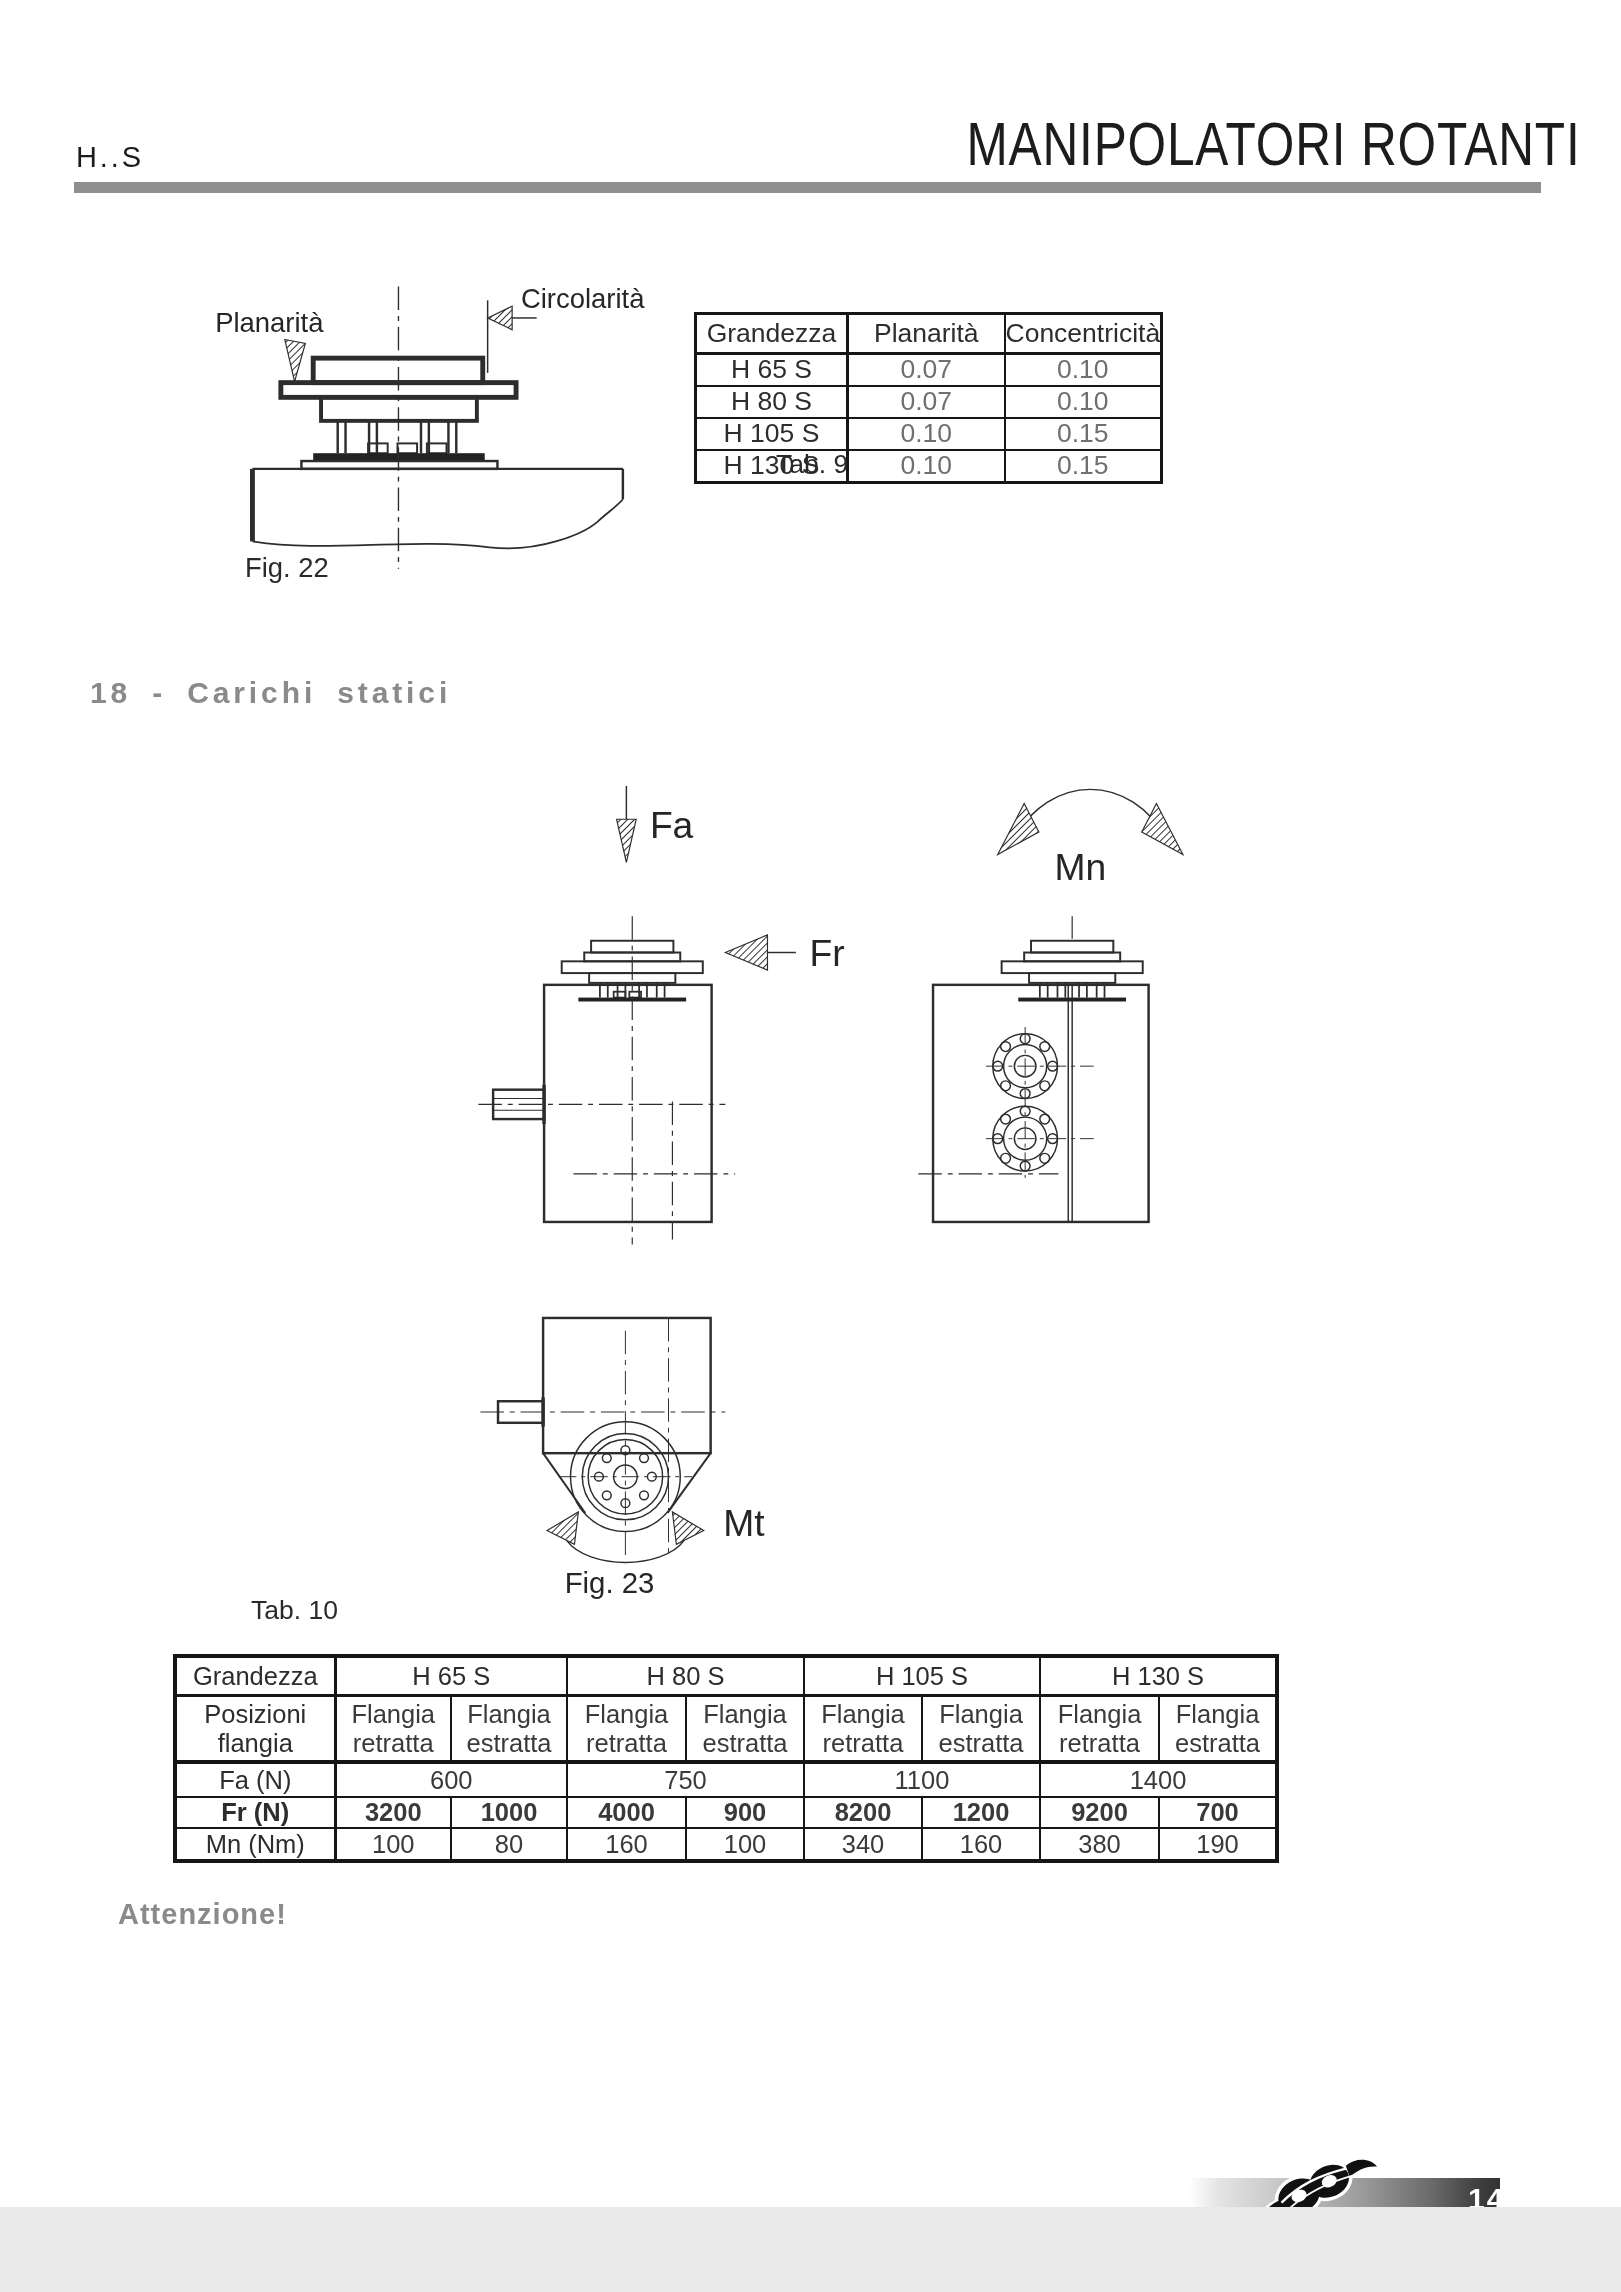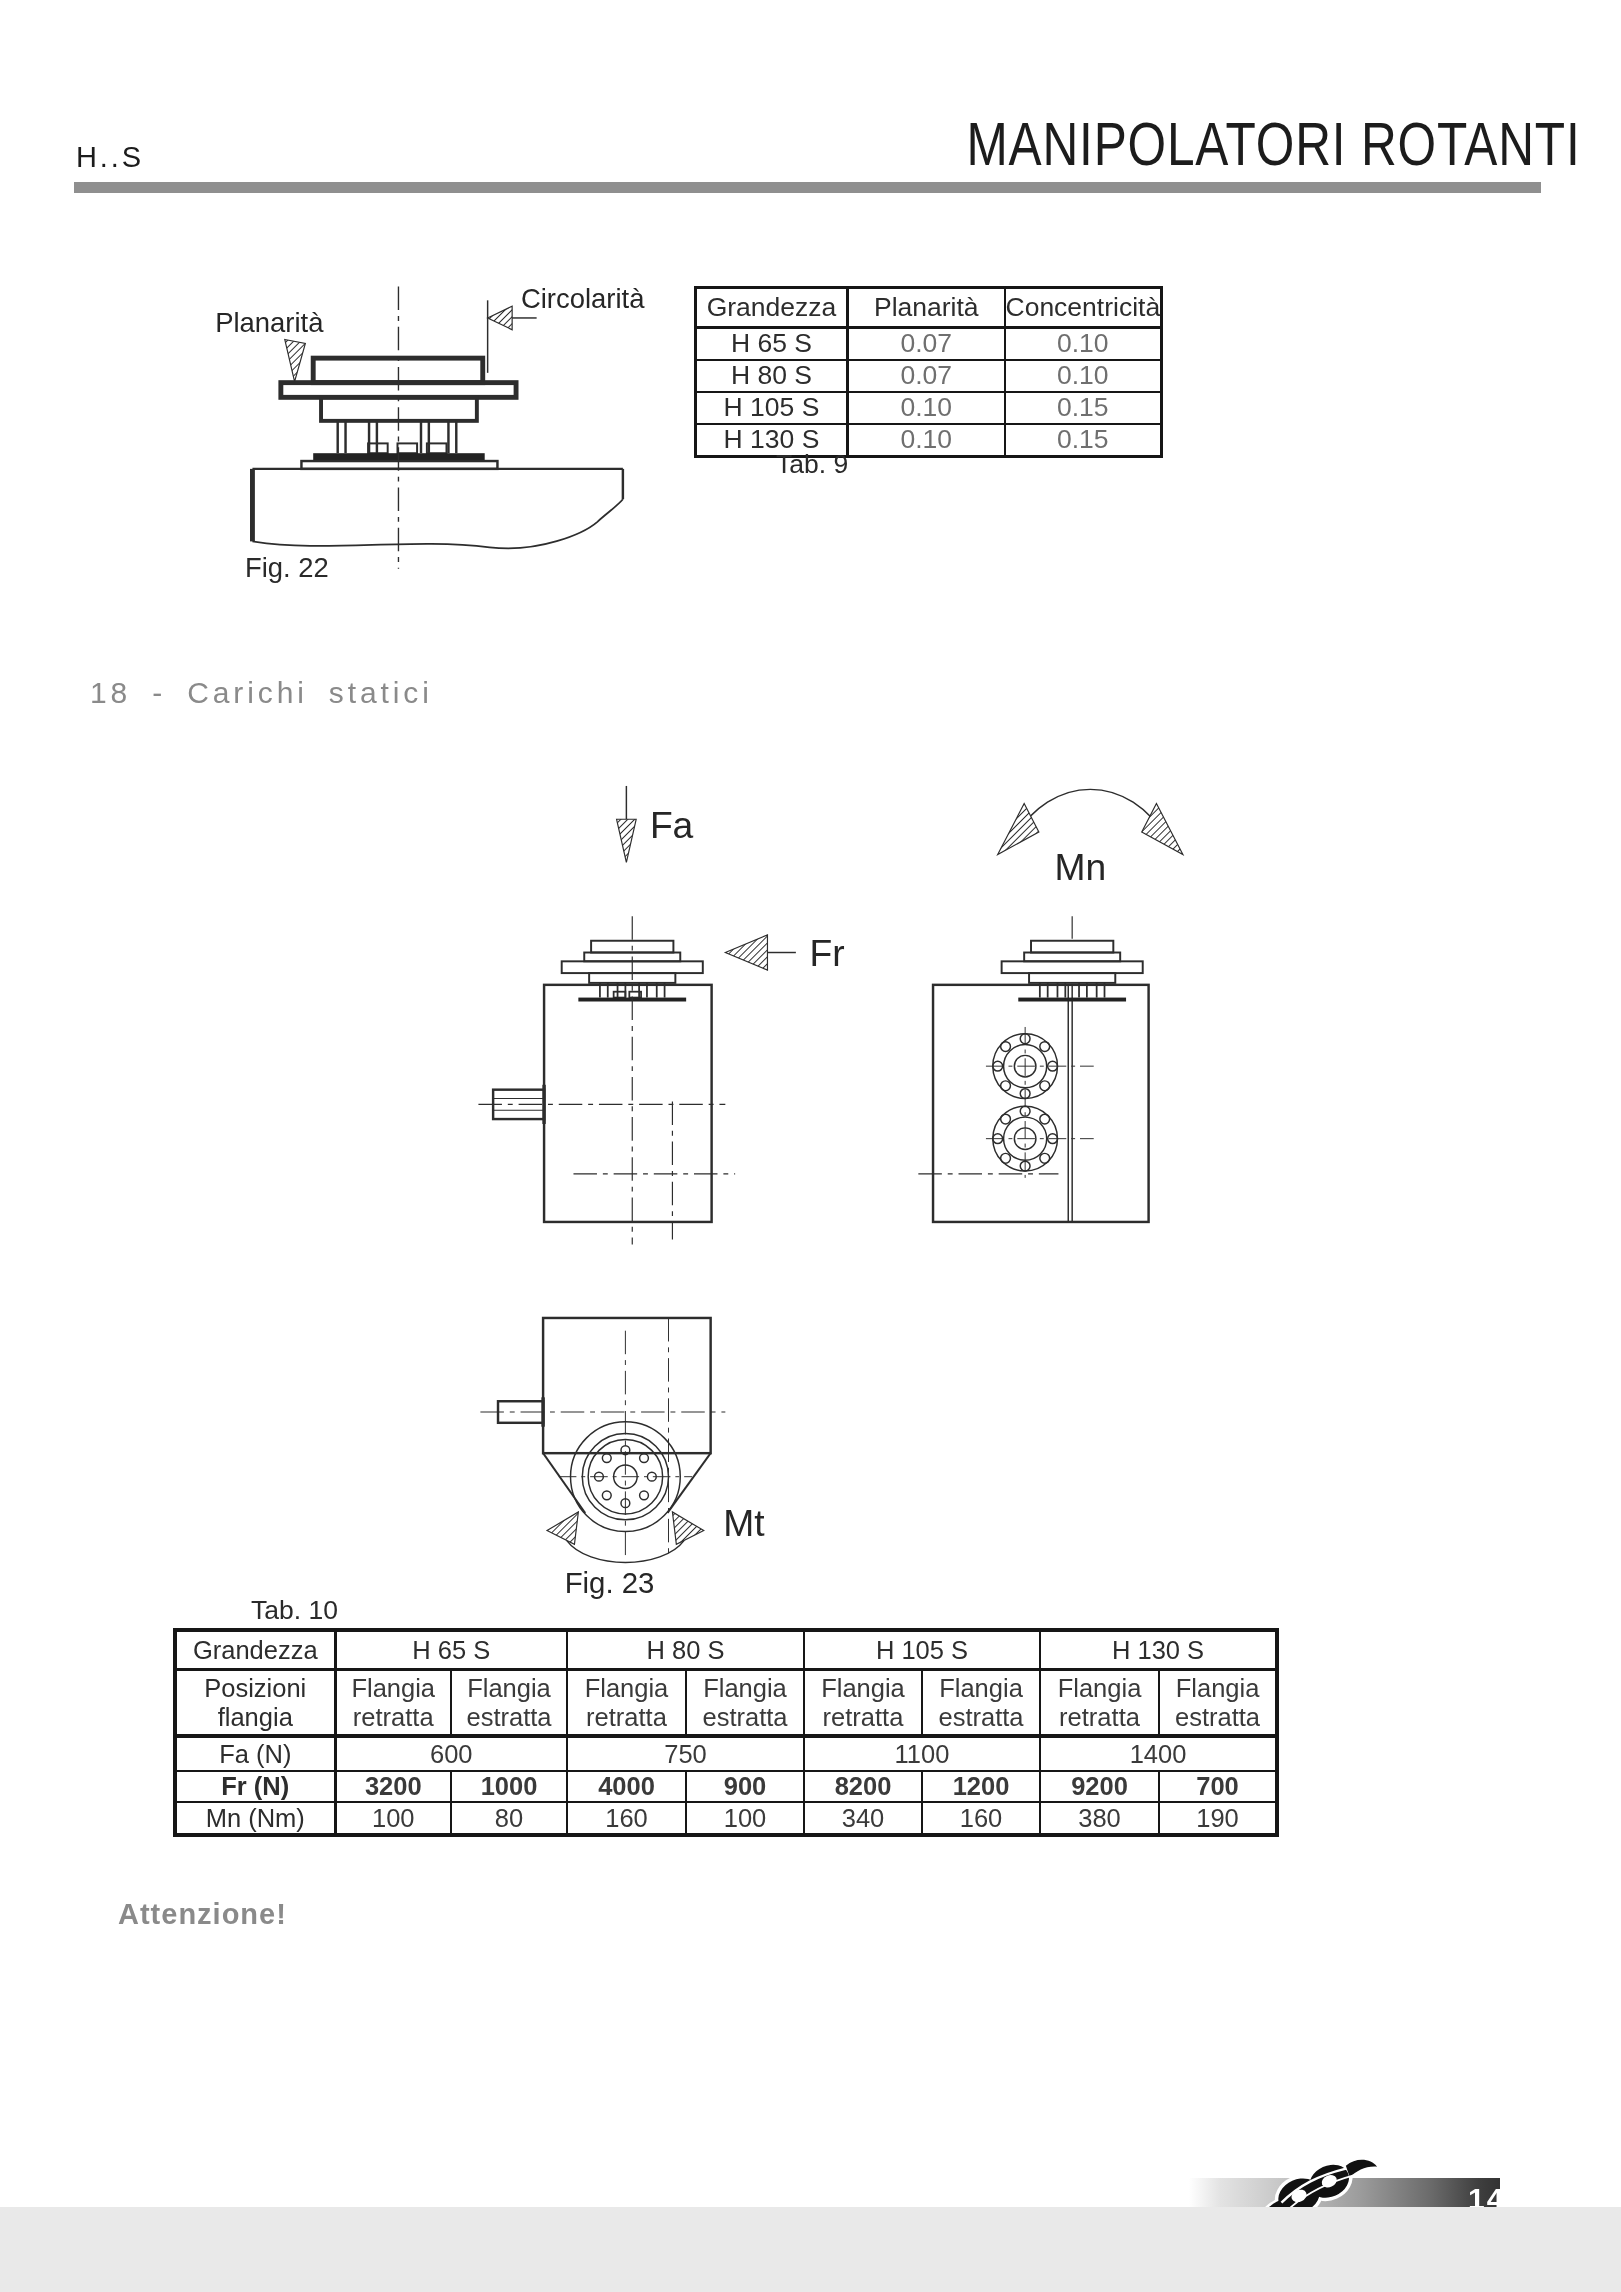--- a/index.html
+++ b/index.html
@@ -8,40 +8,40 @@
   .abs{position:absolute;}
 
   .hdr-code{left:76px;top:141px;font-size:29px;letter-spacing:2.9px;color:#1c1c1c;}
   .hdr-title{right:80px;top:108px;font-size:62px;font-weight:400;color:#1c1c1c;
              letter-spacing:1px;white-space:nowrap;transform:scaleX(0.8);transform-origin:100% 50%;}
   .hdr-rule{left:74px;top:182px;width:1467px;height:10.8px;background:#8f8f8f;}
 
   .fig-caption{font-size:27.4px;color:#2a2a2a;}
   .tab-caption{font-size:26.5px;color:#2a2a2a;}
 
-  table.t{border-collapse:collapse;table-layout:fixed;background:#fff;}
+  table.t{border-collapse:collapse;table-layout:fixed;background:#fff;margin-top:26px;}
   table.t td{text-align:center;vertical-align:middle;padding:0;line-height:1.12;}
 
   #tab9{left:694px;top:286px;width:466px;border:3.9px solid #161616;font-size:26.5px;}
   #tab9 td{border:2.9px solid #161616;height:30px;color:#2d2d2d;}
   #tab9 tr.hd td{height:37px;border-bottom:3.9px solid #161616;}
   #tab9 td.c0{border-right:3.9px solid #161616;}
   #tab9 td.val{color:#6f6f6f;}
 
   #tab10{left:173px;top:1628px;width:1099px;border:4.9px solid #161616;font-size:25.5px;}
   #tab10 td{border:2.9px solid #161616;color:#3a3a3a;}
   #tab10 tr.hd td{height:36px;border-bottom:3.9px solid #161616;color:#2d2d2d;}
   #tab10 tr.sub td{height:63px;border-bottom:4.9px solid #161616;}
   #tab10 td.lbl{border-right:3.9px solid #161616;color:#2d2d2d;}
   #tab10 tr.d1 td{height:32px;}
   #tab10 tr.d2 td{height:29px;font-weight:bold;}
   #tab10 tr.d3 td{height:30px;}
   #tab10 tr.d4 td{height:34px;}
 
-  .section-heading{left:90px;top:676px;font-size:30px;font-weight:normal;color:#8a8a8a;
+  .section-heading{left:90px;top:676px;font-size:30px;font-weight:bold;color:#8a8a8a;
                    letter-spacing:3.9px;word-spacing:8.8px;}
 
   .attn-label{left:118px;top:1898px;font-size:29px;font-weight:bold;color:#8a8a8a;letter-spacing:1px;}
   .attn-text{left:504px;top:1890px;width:929px;font-size:26.5px;line-height:36px;
              text-align:justify;color:#262626;}
 
   .ftr-bar{left:1189px;top:2178px;width:311px;height:45px;
            background:linear-gradient(90deg,#ffffff 0%,#e3e3e3 10%,#c3c3c3 32%,#9c9c9c 55%,#6a6a6a 78%,#3f3f3f 93%,#333333 100%);}
   .ftr-page{left:1468px;top:2182px;font-size:30px;font-weight:600;color:#ffffff;letter-spacing:2px;}
 

